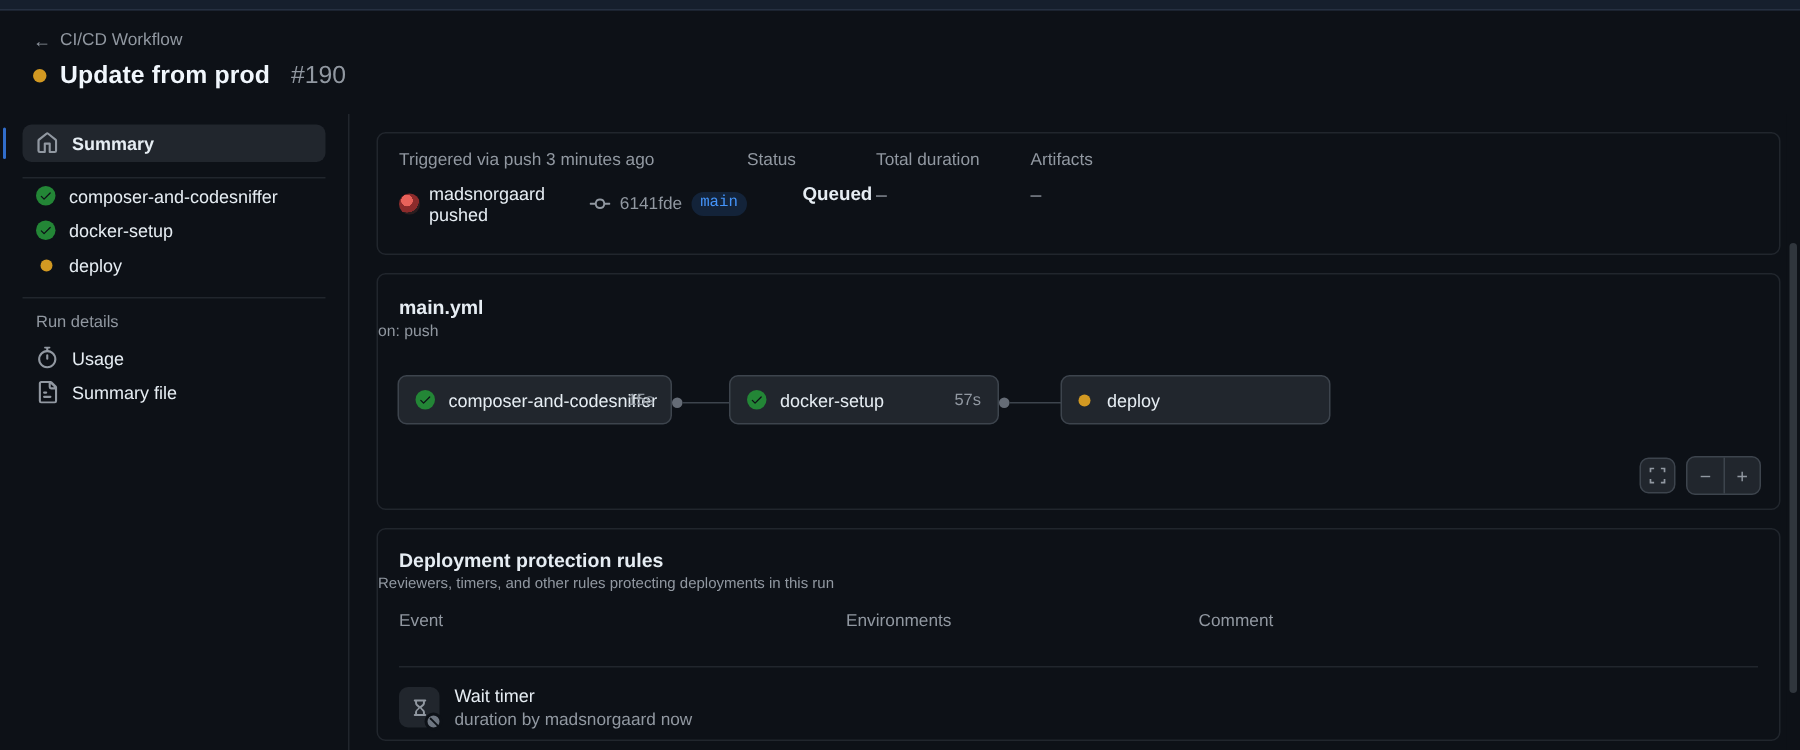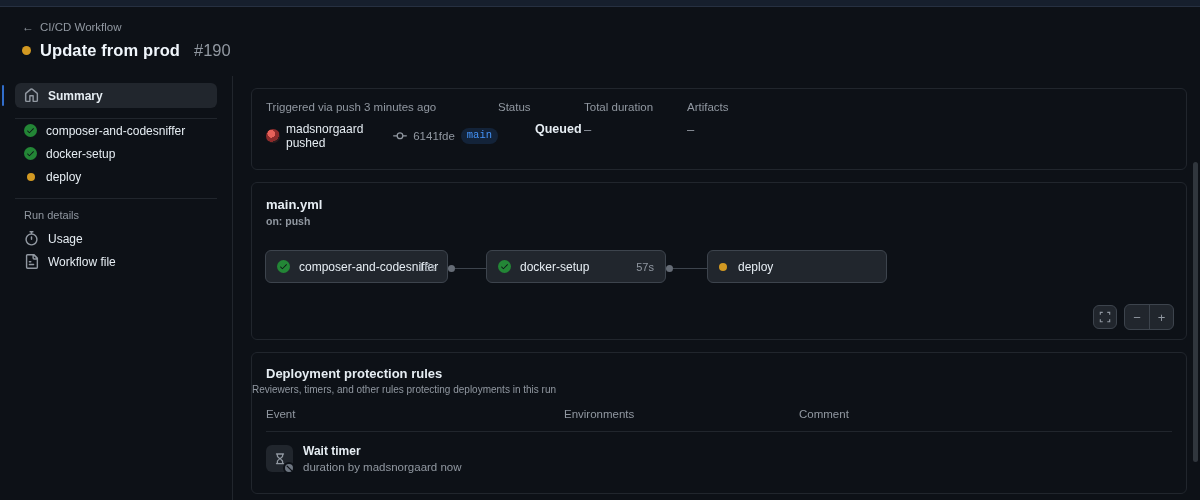--- a/index.html
+++ b/index.html
@@ -124,21 +124,21 @@
   .commit-sha { font-size: 11.5px; color: #9198a1; }
   .branch-badge {
     font-family: "Liberation Mono", monospace; font-size: 10.5px;
     color: #4493f8; background: rgba(56,139,253,.15);
     border-radius: 10px; padding: 2px 6px 3px 6px; line-height: 1;
   }
 
   
   .graph-card { height: 158px; }
   .yml-name { position: absolute; left: 14px; top: 14px; font-size: 13px; font-weight: 700; color: #e6edf3; }
-  .yml-on { position: absolute; left: 14px; top: 32px; font-size: 10.5px; color: #9198a1; font-weight: bold; }
+  .yml-on { position: absolute; left: 0; top: 32px; font-size: 10.5px; color: #9198a1; }
   .graph-area { position: absolute; left: 0; top: 57px; width: 100%; height: 70px; }
   .gnode {
     position: absolute; height: 33px; top: 10px;
     background: #21262d; border: 1px solid #3d444d; border-radius: 6px;
     display: flex; align-items: center; cursor: pointer;
   }
   .gnode .gname { font-size: 12px; color: #e6edf3; margin-left: 9px; }
   .gnode .gdur { position: absolute; right: 11px; font-size: 11px; color: #9198a1; }
   .gnode .gstatus { margin-left: 11px; display: flex; align-items: center; }
   .port {
@@ -163,40 +163,40 @@
   }
   .zgroup .zi + .zi { border-left: 1px solid #3d444d; }
 
   
   .rules-card { height: 142px; }
   .rules-title { position: absolute; left: 14px; top: 13px; font-size: 13px; font-weight: 700; color: #e6edf3; }
   .rules-sub { position: absolute; left: 0; top: 31px; font-size: 10px; color: #9198a1; }
   .rules-table { position: absolute; left: 14px; right: 14px; top: 55px; }
   .rt-head {
     display: flex; font-size: 11.5px; color: #9198a1;
-    padding-bottom: 11px; border-bottom: 1px solid #21262d;
+    padding-bottom: 24px; border-bottom: 1px solid #21262d;
   }
   .rt-row { display: flex; align-items: center; padding-top: 12px; }
   .rt-c1 { width: 298px; }
   .rt-c2 { width: 235px; }
   .rt-c3 { flex: 1; }
   .evt-cell { display: flex; align-items: center; gap: 10px; }
   .evt-icon-wrap { position: relative; width: 27px; height: 27px; flex: 0 0 auto; }
   .evt-icon {
     width: 27px; height: 27px; border-radius: 6px; background: #21262d;
     display: flex; align-items: center; justify-content: center; color: #9198a1;
   }
   .evt-badge {
     position: absolute; right: -2px; bottom: -2px;
     width: 12px; height: 12px; border-radius: 50%;
     background: #6e7681; border: 2px solid #0d1117;
     display: flex; align-items: center; justify-content: center;
   }
   .evt-badge svg { width: 7px; height: 7px; display: block; color: #0d1117; }
-  .evt-name { font-size: 12px; font-weight: 700; color: #e6edf3; }
+  .evt-name { font-size: 12px; font-weight: 400; color: #e6edf3; }
   .evt-meta { font-size: 11.5px; color: #9198a1; margin-top: 3px; }
   .env-name { font-size: 12px; font-weight: 700; color: #e6edf3; }
 
   .partial-card { height: 40px; }
 
   
   .scroll-track {
     position: absolute; right: 0; top: 76px; width: 9px; height: 424px;
     background: #0d1117;
   }
@@ -271,21 +271,21 @@
       </span>
       <span>Usage</span>
     </div>
 
     <div class="job-item">
       <span class="nav-gicon">
         <svg viewBox="0 0 16 16" fill="currentColor">
             <path d="M2 1.75C2 .784 2.784 0 3.75 0h6.586c.464 0 .909.184 1.237.513l2.914 2.914c.329.328.513.773.513 1.237v9.586A1.75 1.75 0 0 1 13.25 16h-9.5A1.75 1.75 0 0 1 2 14.25Zm1.75-.25a.25.25 0 0 0-.25.25v12.5c0 .138.112.25.25.25h9.5a.25.25 0 0 0 .25-.25V6h-2.75A1.75 1.75 0 0 1 9 4.25V1.5Zm6.75.56v2.19c0 .138.112.25.25.25h2.19ZM5 8.25a.75.75 0 0 1 .75-.75h1.5a.75.75 0 0 1 0 1.5h-1.5A.75.75 0 0 1 5 8.25Zm0 3a.75.75 0 0 1 .75-.75h4.5a.75.75 0 0 1 0 1.5h-4.5a.75.75 0 0 1-.75-.75Z"></path>
           </svg>
       </span>
-      <span>Workflow file</span>
+      <span>Summary file</span>
     </div>
   </div>
 
   <div class="main">
 
     <div class="card summary-card">
       <div class="summary-grid">
         <div class="sm-col-trigger">
           <div class="sm-label">Triggered via push 3 minutes ago</div>
           <div class="sm-value-row">

